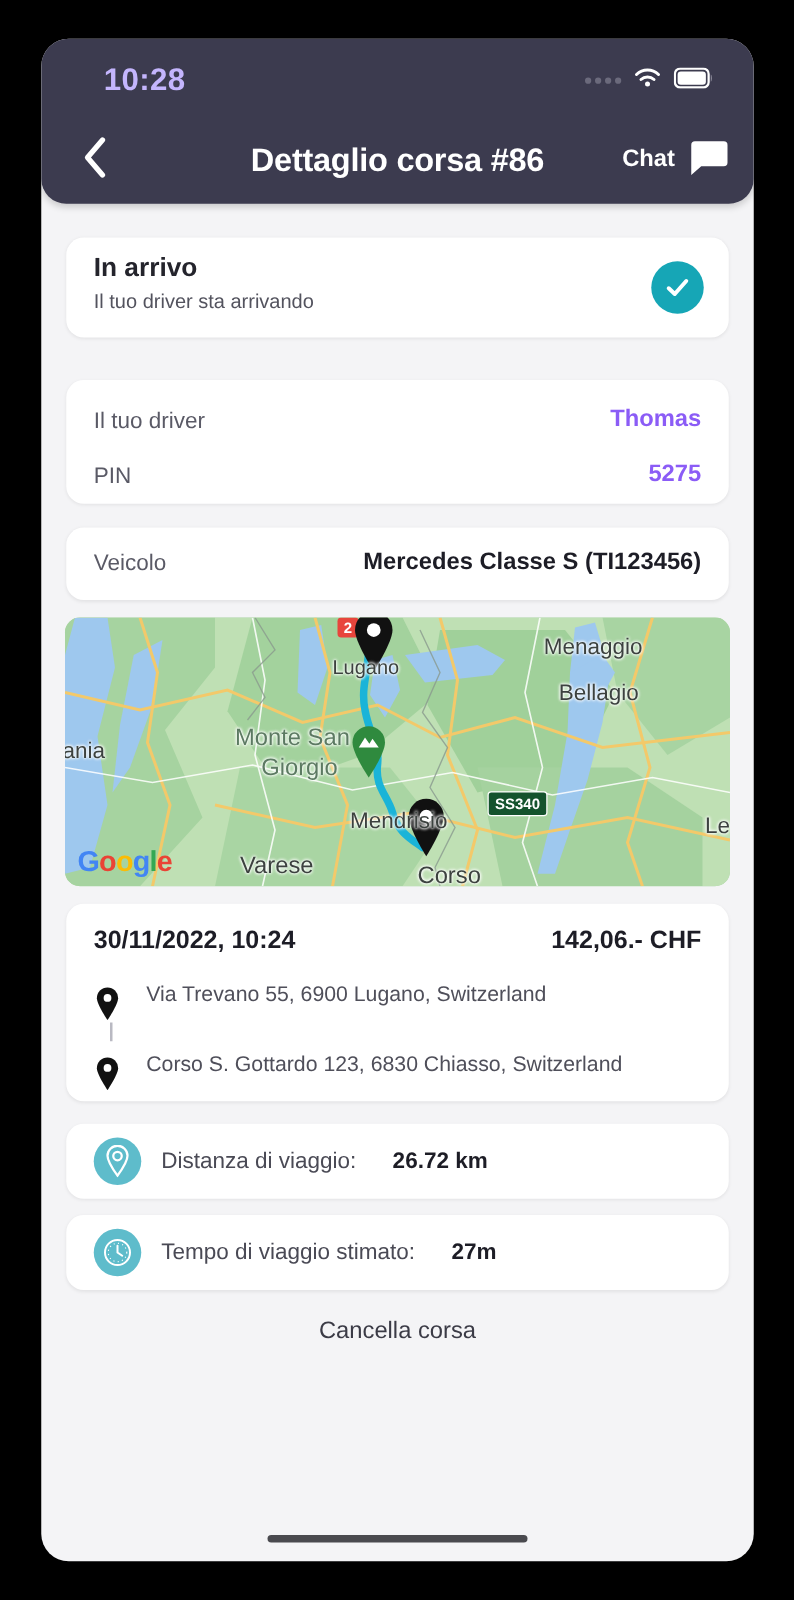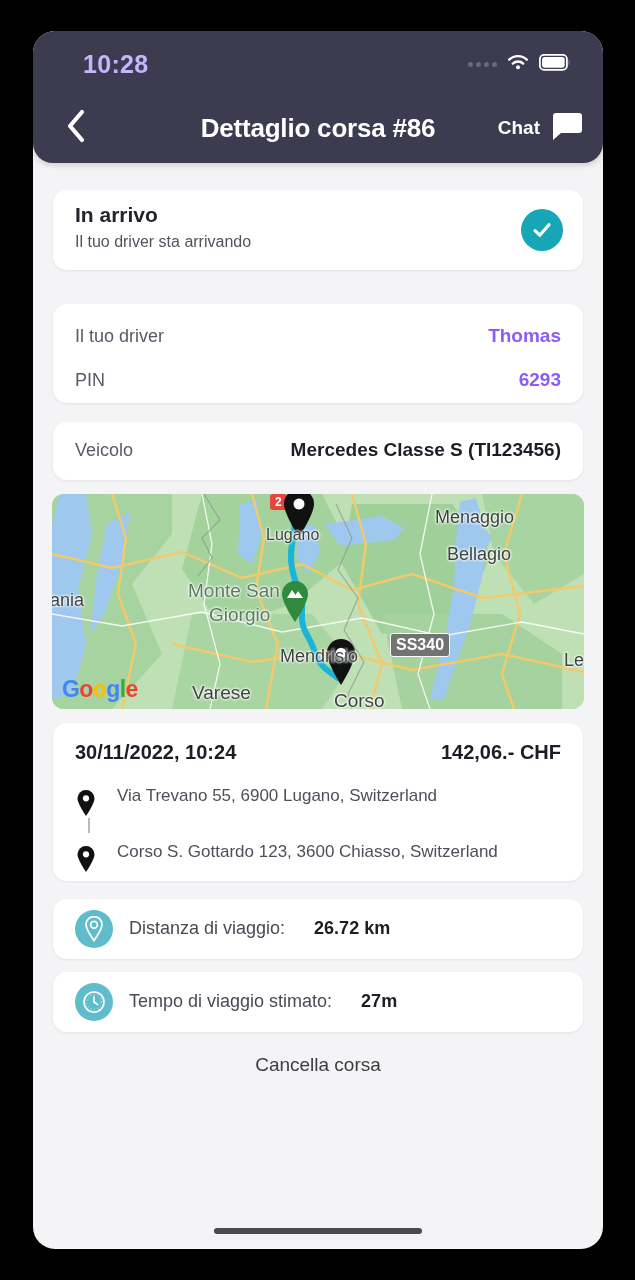--- a/index.html
+++ b/index.html
@@ -140,22 +140,22 @@
     text-shadow: 0 0 3px #fff, 0 0 3px #fff, 0 0 2px #fff;
     white-space: nowrap;
   }
   .mlabel.dark { color: #3c423f; }
   .route-badge {
     position: absolute; background: #e8453c; color: #fff;
     font-size: 12px; font-weight: bold;
     padding: 1px 5px; border-radius: 3px;
   }
   .ss-badge {
-    position: absolute; background: #737373; color: #fff;
-    font-size: 16px; font-weight: bold;
+    position: absolute; background: #14532d; color: #fff;
+    font-size: 12px; font-weight: bold;
     padding: 2px 5px; border-radius: 3px;
     border: 1px solid #fff;
   }
 
   
   .card-trip { top: 692px; height: 158px; }
   .trip-date {
     position: absolute; left: 22px; top: 18px;
     font-size: 20px; font-weight: bold; color: #1d1d26;
   }
@@ -268,21 +268,21 @@
     </div>
   </div>
 
   <div class="card card-driver">
     <div class="kv kv-driver">
       <span class="k">Il tuo driver</span>
       <span class="v">Thomas</span>
     </div>
     <div class="kv kv-pin">
       <span class="k">PIN</span>
-      <span class="v">6293</span>
+      <span class="v">5275</span>
     </div>
   </div>
 
   <div class="card card-vehicle">
     <span class="veh-k">Veicolo</span>
     <span class="veh-v">Mercedes Classe S (TI123456)</span>
   </div>
 
   <div class="map">
     <svg width="532" height="215" viewBox="0 0 532 215">
@@ -383,21 +383,21 @@
 
     <div class="addr-conn"></div>
 
     <div class="addr-row addr-drop">
       <span>
         <svg width="22" height="28" viewBox="0 0 22 28">
           <path d="M11 27 C11 27 19.5 14.5 19.5 9.5 A8.5 8.5 0 1 0 2.5 9.5 C2.5 14.5 11 27 11 27Z" fill="#111"></path>
           <circle cx="11" cy="9.3" r="3.1" fill="#fff"></circle>
         </svg>
       </span>
-      <span class="addr-text">Corso S. Gottardo 123, 3600 Chiasso, Switzerland</span>
+      <span class="addr-text">Corso S. Gottardo 123, 6830 Chiasso, Switzerland</span>
     </div>
   </div>
 
   <div class="card card-info card-dist">
     <div class="info-icon">
       <svg width="24" height="26" viewBox="0 0 24 26">
         <path d="M12 24.5 C12 24.5 20 13.5 20 8.6 A8 8 0 1 0 4 8.6 C4 13.5 12 24.5 12 24.5Z" fill="none" stroke="#fff" stroke-width="1.8"></path>
         <circle cx="12" cy="8.8" r="3.4" fill="none" stroke="#fff" stroke-width="1.8"></circle>
       </svg>
     </div>

